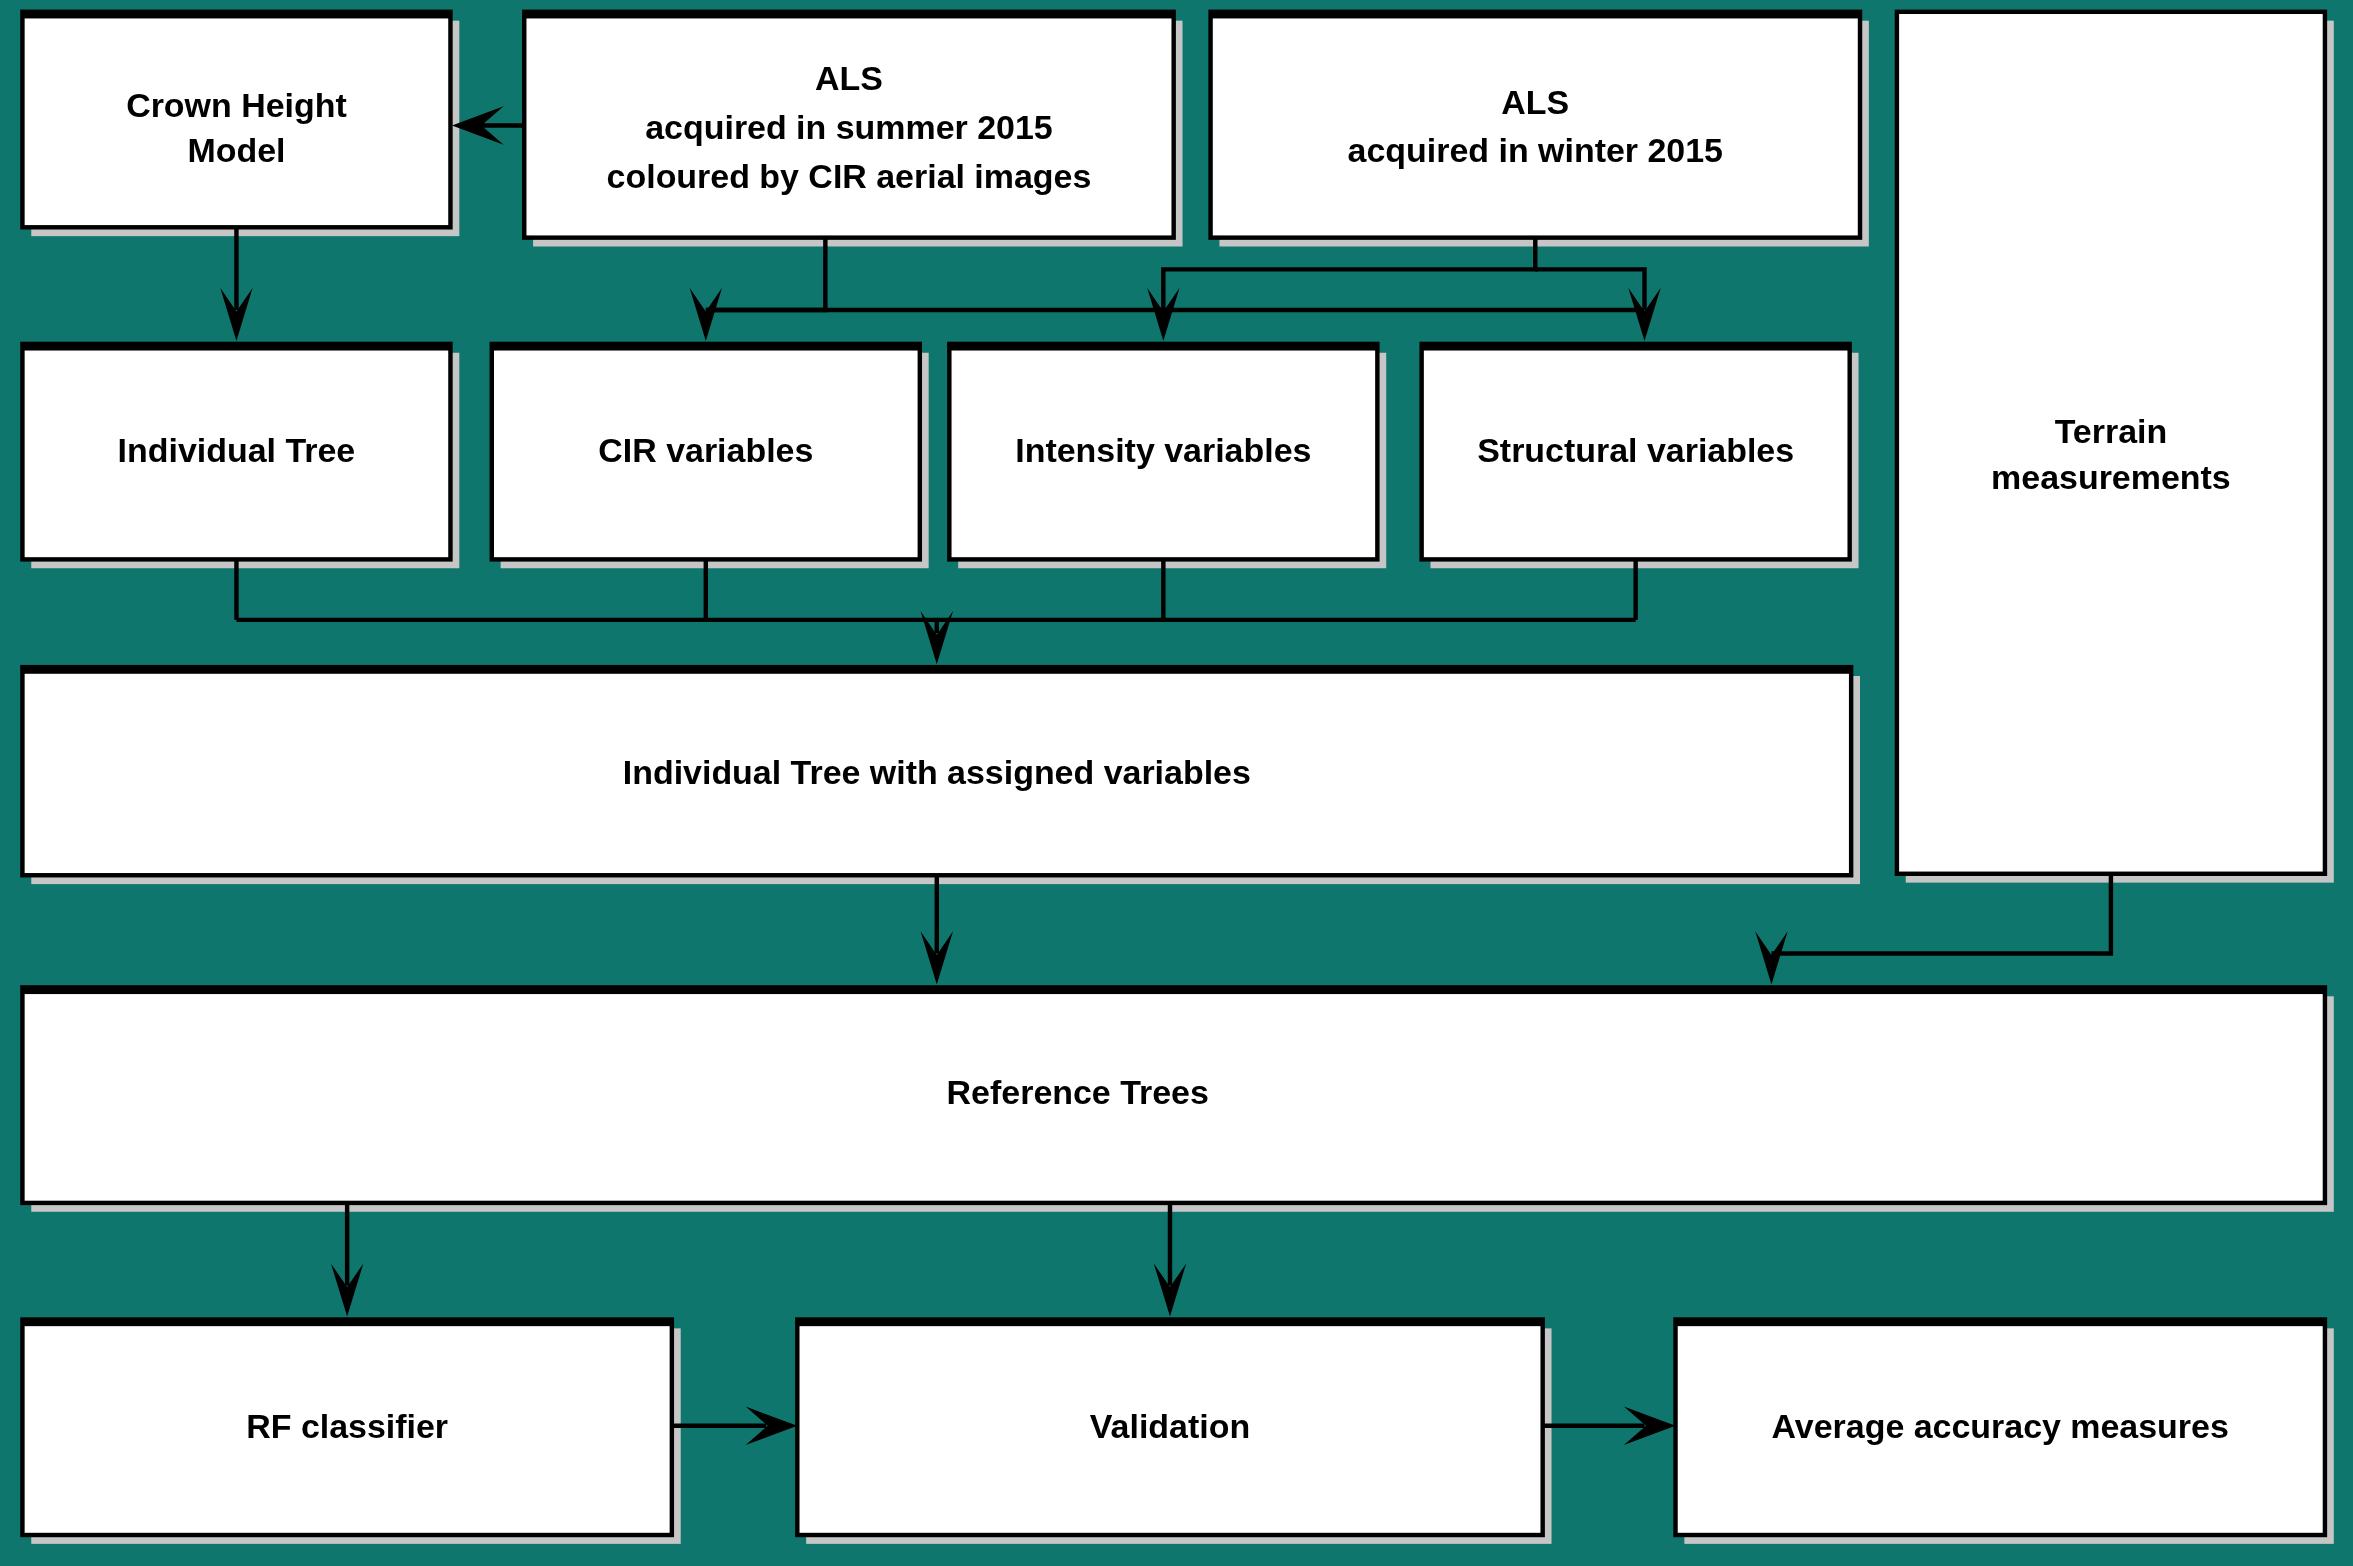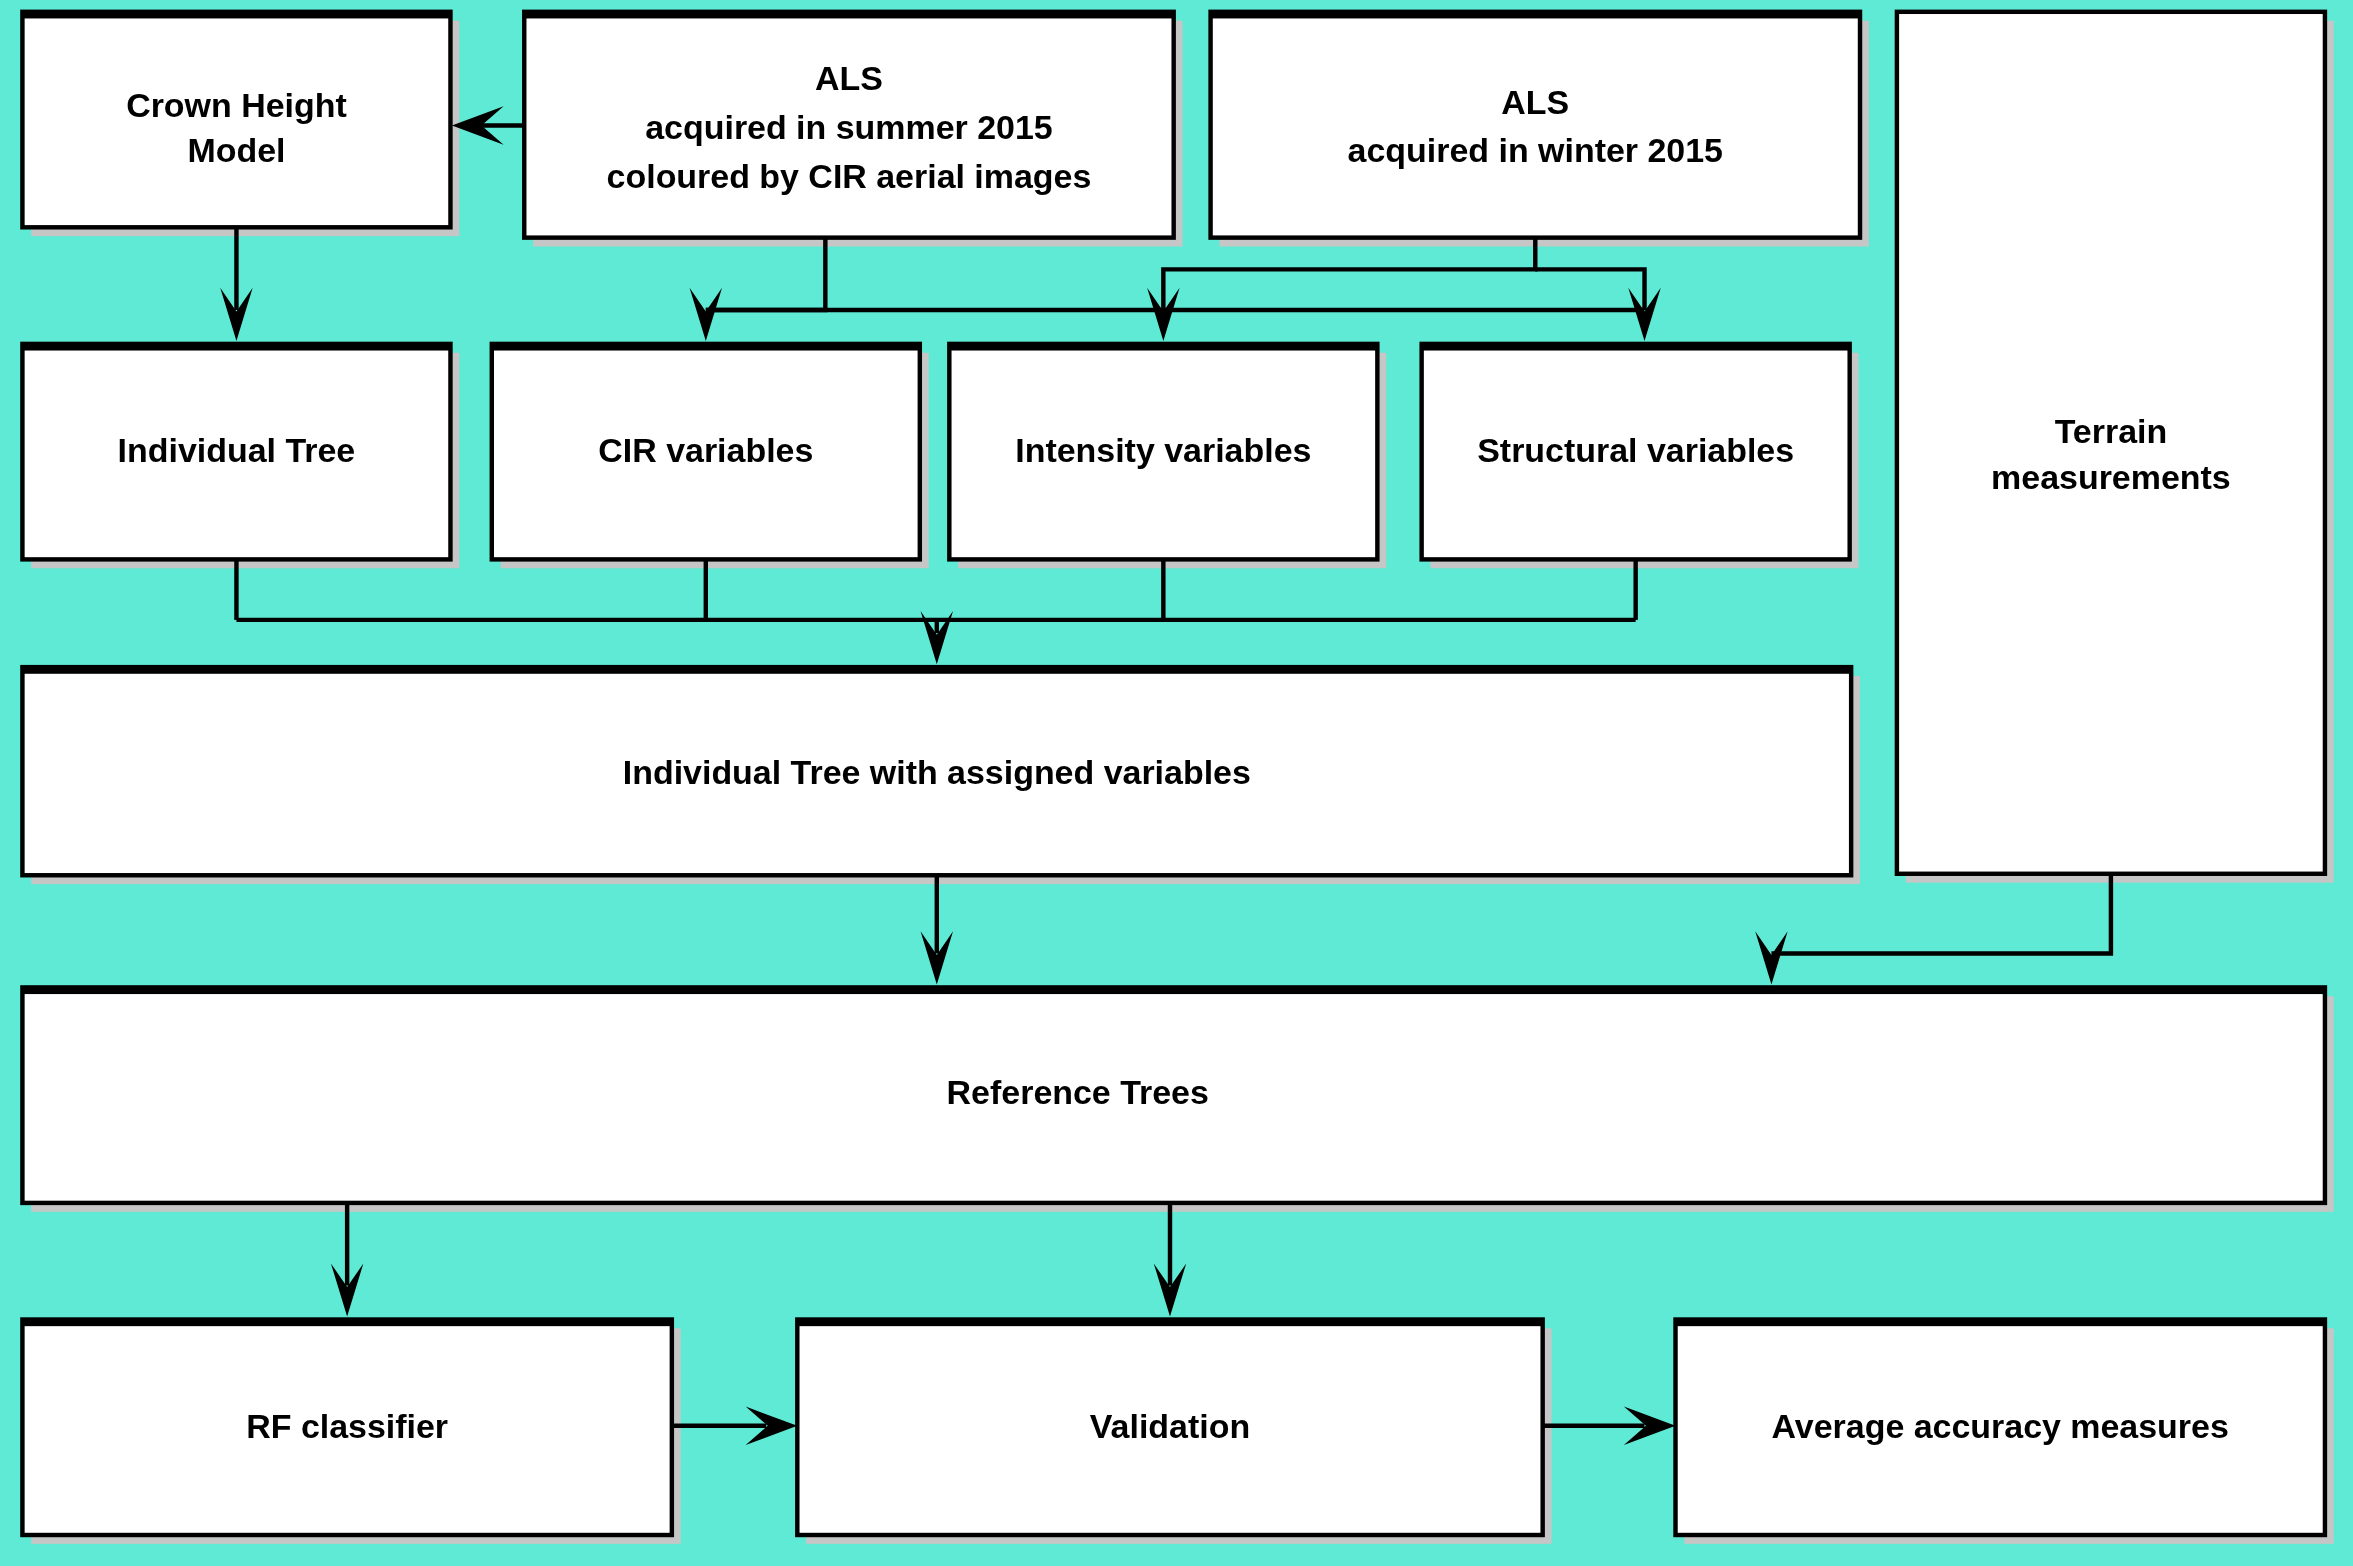--- a/index.html
+++ b/index.html
@@ -7,21 +7,21 @@
     padding: 0;
     background: #ffffff;
   }
   body {
     font-family: "Liberation Sans", sans-serif;
   }
   #stage {
     position: relative;
     width: 2354px;
     height: 1566px;
-    background: #5eead4;
+    background: #0f766e;
     overflow: hidden;
     text-align: center;
   }
   #flow {
     position: absolute;
     left: 0;
     top: 0;
     width: 2354px;
     height: 1566px;
   }

